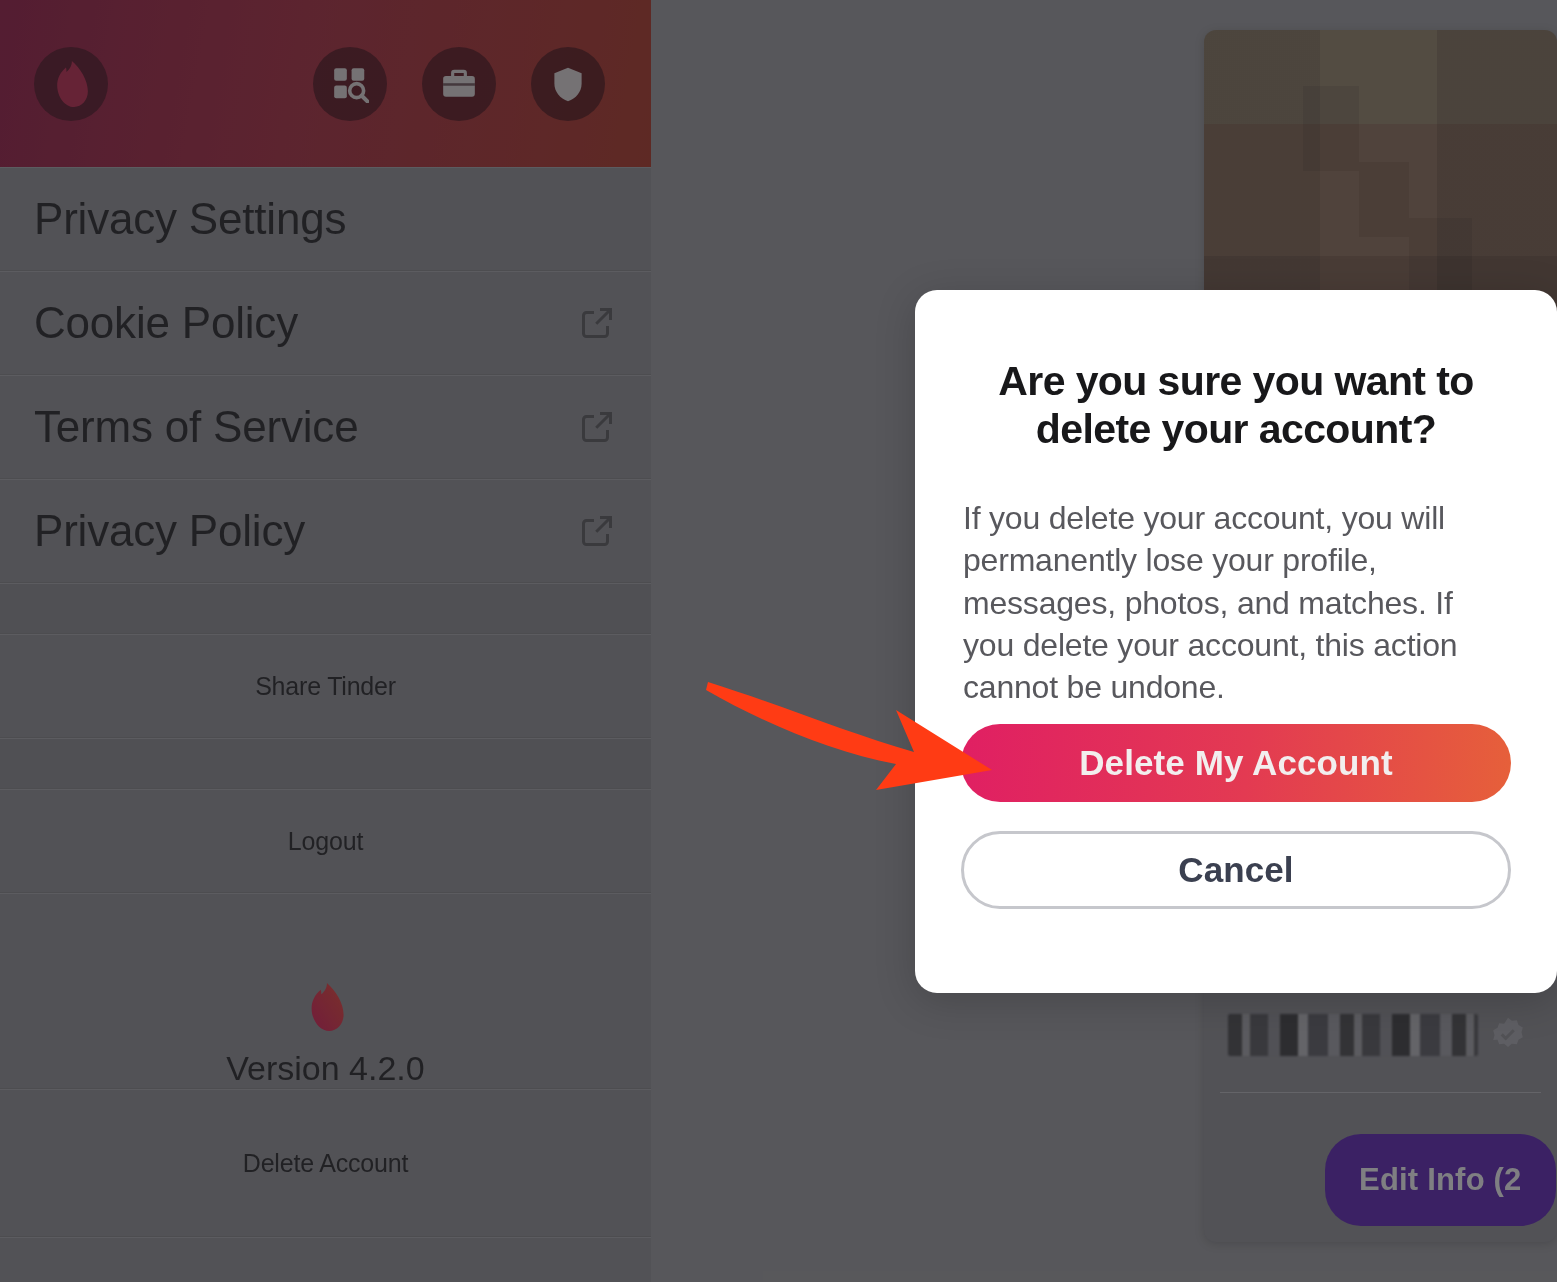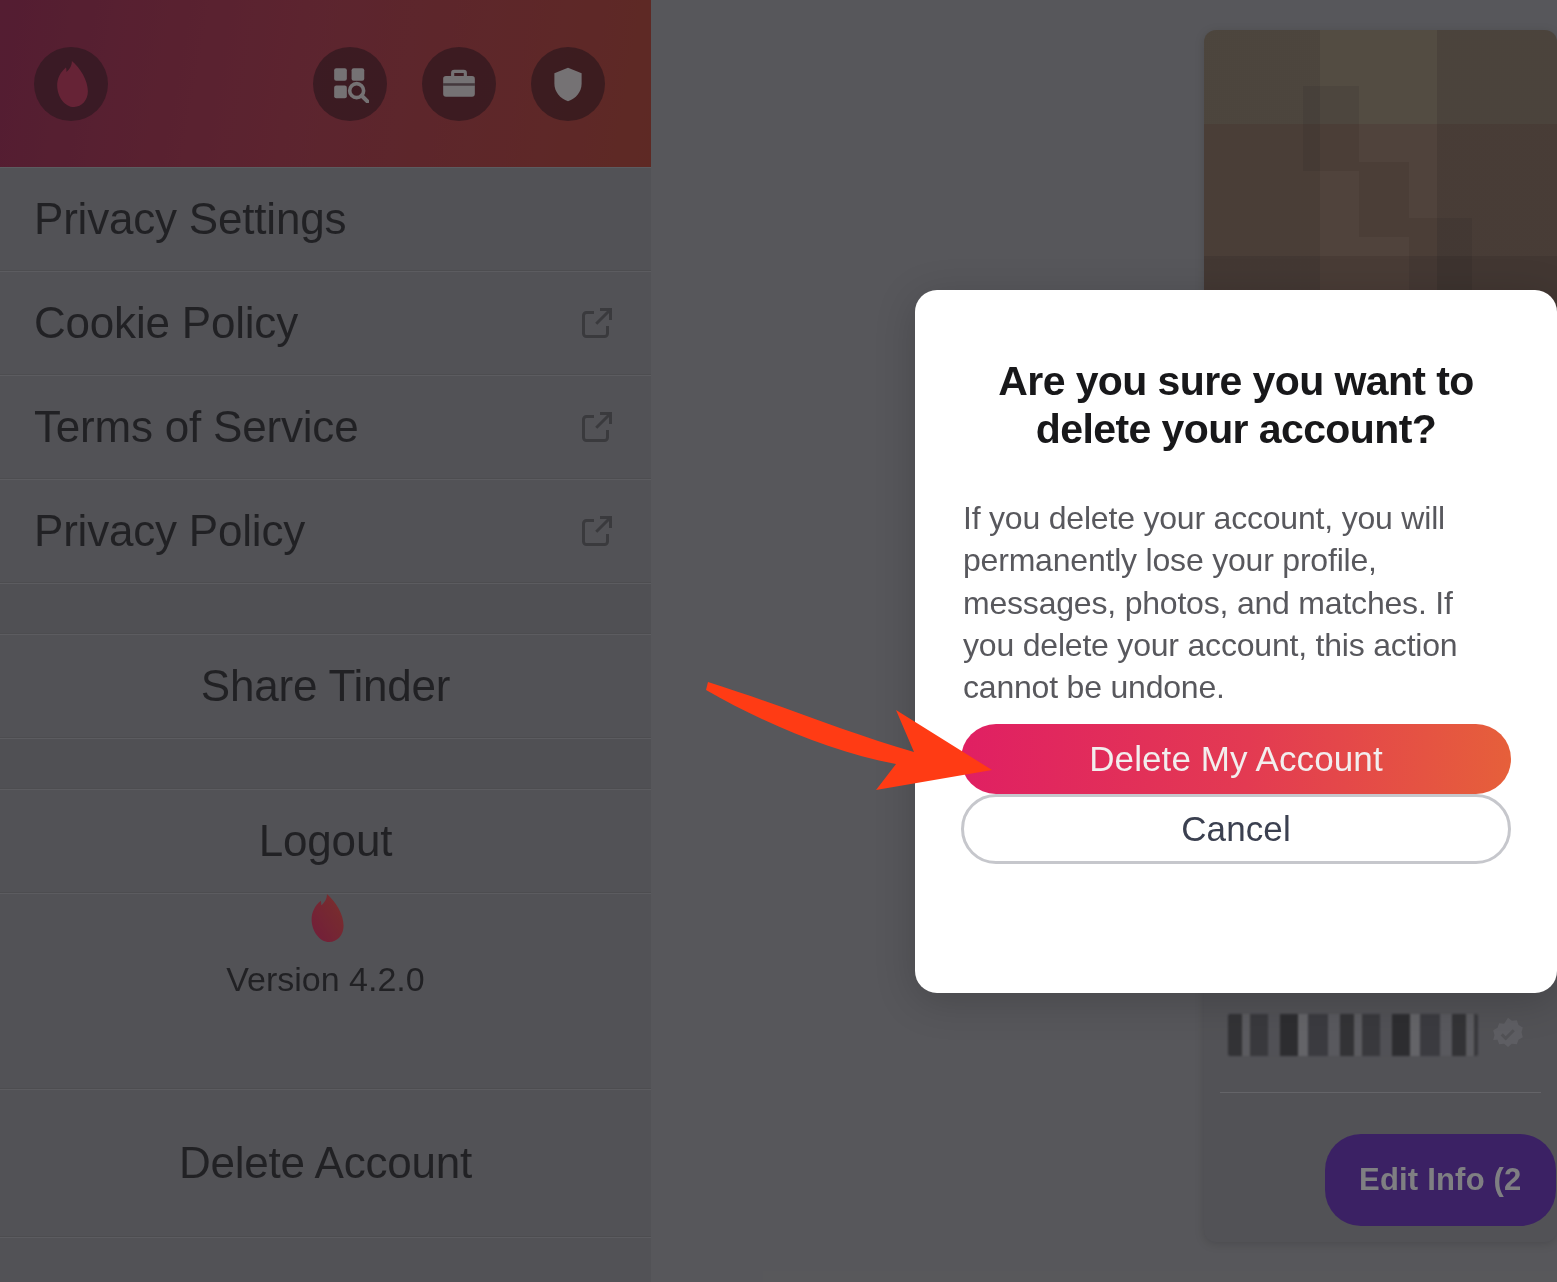--- a/index.html
+++ b/index.html
@@ -168,34 +168,34 @@
     padding: 0 34px;
   }
   .row.tall { height: 104px; }
   .row.gap {
     height: 51px;
     background: #737376;
   }
   .row-left { font-size: 44px; color: #1d1d1f; letter-spacing: -.2px; }
   .row-center {
     justify-content: center;
-    font-size: 44px;
+    font-size: 25px;
     color: #1d1d1f;
     letter-spacing: -.2px;
   }
   .ext-icon {
     position: absolute;
     right: 36px;
     width: 36px; height: 36px;
     color: #4a4a4d;
   }
   .version-row {
     height: 196px;
     flex-direction: column;
-    justify-content: flex-start;
+    justify-content: flex-end;
     gap: 18px;
   }
   .version-flame { width: 40px; height: 48px; }
   .version-text { font-size: 34px; color: #1d1d1f; }
   .row.del { height: 148px; }
   .row.tailgap { height: 96px; }
 
   
   #dim-overlay {
     position: absolute;
@@ -236,38 +236,39 @@
     letter-spacing: -.2px;
   }
   .modal-actions {
     position: absolute;
     left: 46px;
     right: 46px;
     top: 434px;
   }
   .btn {
     width: 100%;
-    height: 70px;
+    height: 78px;
     border: none;
     border-radius: 41px;
     font-size: 35px;
-    font-weight: 400;
+    font-weight: 700;
     letter-spacing: .1px;
     cursor: pointer;
     display: flex;
     align-items: center;
     justify-content: center;
     box-sizing: border-box;
     font-family: "Liberation Sans", sans-serif;
   }
   .btn-delete {
     background: linear-gradient(95deg, #e01f63 0%, #e33a52 52%, #e6603a 100%);
     color: #f2eeee;
   }
   .btn-cancel {
+    margin-top: 29px;
     background: #fff;
     border: 3px solid #c6c7cc;
     color: #3b4050;
   }
 
   
   #annot-arrow {
     position: absolute;
     left: 700px;
     top: 660px;

